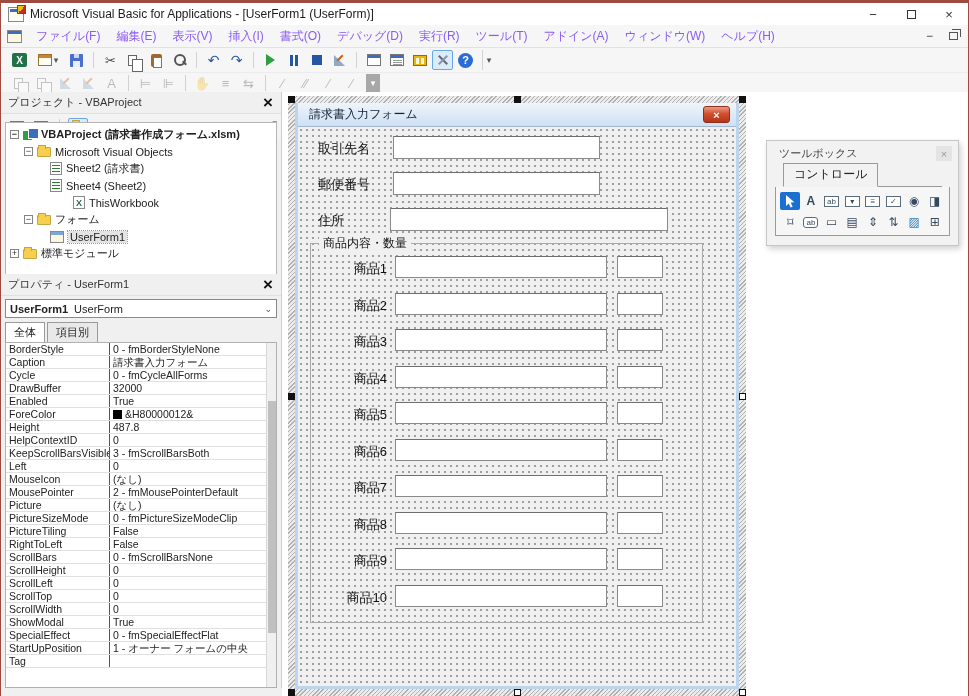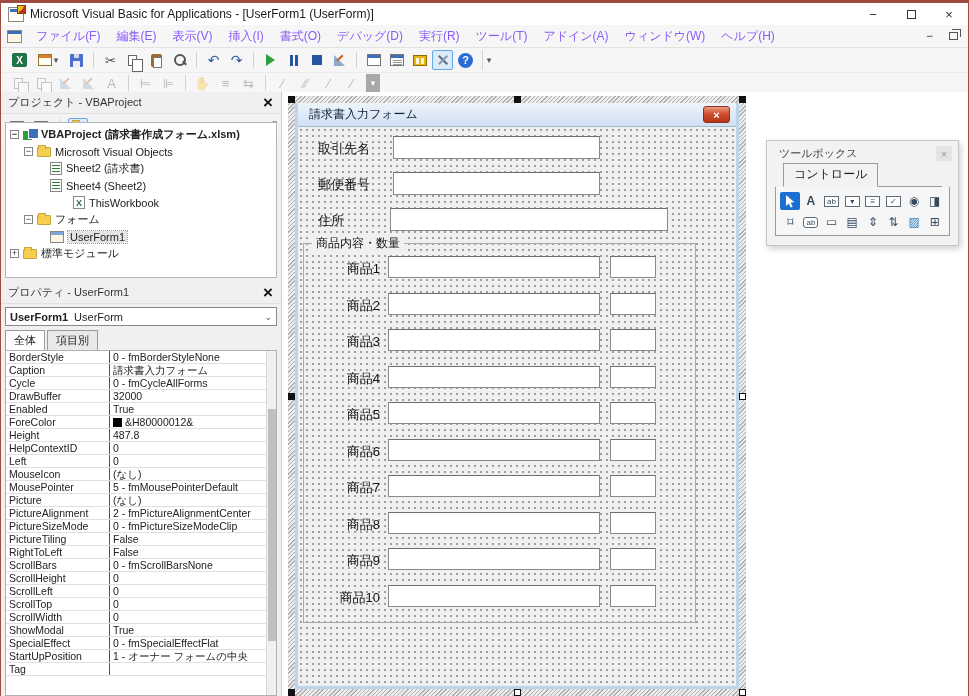--- a/index.html
+++ b/index.html
@@ -87,21 +87,21 @@
   .ico-vba { width:14px; height:13px; position:relative; }
   .ico-vba:before { content:""; position:absolute; left:0; top:3px; width:9px; height:9px; background:#2e9e3e; }
   .ico-vba:after { content:""; position:absolute; left:5px; top:0; width:9px; height:9px; background:#3b6fbd; border:1px solid #fff; }
   .ico-sheet { width:12px; height:13px; background:#fff; border:1px solid #888; position:relative; }
   .ico-sheet:after { content:""; position:absolute; left:1px; top:2px; width:8px; height:1px; background:#2e7d32; box-shadow:0 3px 0 #2e7d32, 0 6px 0 #2e7d32; }
   .ico-wb { width:12px; height:13px; background:#fff; border:1px solid #888; position:relative; }
   .ico-wb:after { content:"X"; position:absolute; left:2px; top:1px; font-size:9px; font-weight:bold; color:#217346; }
   .ico-uform { width:14px; height:12px; background:#fdf6e3; border:1px solid #888; position:relative; }
   .ico-uform:before { content:""; position:absolute; left:0; top:0; right:0; height:3px; background:#7da7d8; }
 
-  #propsPanel { top:282px; height:414px; }
+  #propsPanel { top:274px; height:414px; }
   .objcombo { margin:3px 4px 0 4px; height:19px; background:#fff; border:1px solid #8a8a8a; display:flex; align-items:center; padding:0 4px; font-size:11px; position:relative; }
   .objcombo b { margin-right:6px; }
   .objcombo .caret { position:absolute; right:4px; color:#555; font-size:9px; }
   .ptabs { display:flex; margin:4px 0 0 4px; height:20px; font-size:11px; }
   .ptab { padding:2px 8px 0 8px; border:1px solid #9a9a9a; background:#e9e9e9; margin-right:2px; border-bottom:none; }
   .ptab.on { background:#fff; position:relative; z-index:2; font-weight:normal; }
   .pgrid { position:absolute; left:4px; right:4px; top:68px; bottom:0; background:#fff; border:1px solid #b0b0b0; overflow:hidden; }
   .prow { height:13px; display:flex; border-bottom:1px solid #e0e0e0; font-size:10.5px; line-height:12px; }
   .pn { width:104px; border-right:1px solid #0f766e; padding-left:3px; overflow:hidden; white-space:nowrap; }
   .pv { flex:1; padding-left:3px; overflow:hidden; white-space:nowrap; display:flex; align-items:center; }
@@ -116,21 +116,21 @@
   .uform { position:absolute; left:7px; top:7px; right:7px; bottom:7px; background:#f0f0f0;
     border-left:3px solid #bcd4ee; border-right:3px solid #bcd4ee; border-bottom:3px solid #bcd4ee; }
   .ftitle { height:24px; background:linear-gradient(#eef4fb,#cfe0f3); border-bottom:1px solid #a3b8cf; display:flex; align-items:center; padding:0 6px 0 11px; font-size:12px; color:#123; }
   .fclose { margin-left:auto; width:27px; height:17px; border-radius:3px; border:1px solid #8d2f1c;
     background:linear-gradient(#eb9b82,#d1502f 45%,#b53518); color:#fff; font-weight:bold; font-size:11px;
     display:flex; align-items:center; justify-content:center; }
   .fclient { position:absolute; left:0; right:0; top:24px; bottom:0; background-color:#f0f0f0;
     background-image:radial-gradient(circle,#9c9c9c 0.7px,transparent 0.9px); background-size:6px 6px; overflow:hidden; }
   .flabel { position:absolute; font-size:13px; color:#111; }
   .tbx { position:absolute; background:#fff; border:1px solid #8a8a8a; border-top-color:#6f6f6f; }
-  .fframe { position:absolute; left:5px; top:116px; width:393px; height:380px; border:1px solid #a9a9a9; }
+  .fframe { position:absolute; left:12px; top:116px; width:393px; height:380px; border:1px solid #a9a9a9; }
   .flegend { position:absolute; top:-9px; left:8px; background:#f0f0f0; padding:0 4px; font-size:12px; color:#111; }
   .prodlabel { position:absolute; font-size:13px; color:#111; width:46px; text-align:right; }
   .handle { position:absolute; width:7px; height:7px; }
   .hb { background:#111; }
   .hw { background:#fff; border:1px solid #111; }
 
   
   .toolbox { position:absolute; left:484px; top:48px; width:193px; height:106px; background:#f2f2f2; border:1px solid #c6c6c6; box-shadow:2px 3px 6px rgba(0,0,0,.18); }
   .tb-title { height:25px; display:flex; align-items:center; padding:0 6px 0 12px; font-size:11px; color:#444; }
   .tb-close { margin-left:auto; width:16px; height:15px; background:#e4e4e4; color:#9a9a9a; font-size:11px; display:flex; align-items:center; justify-content:center; }
@@ -375,38 +375,38 @@
         </div>
       <div class="prow">
           <span class="pn">Height</span>
           <span class="pv">487.8</span>
         </div>
       <div class="prow">
           <span class="pn">HelpContextID</span>
           <span class="pv">0</span>
         </div>
       <div class="prow">
+          <span class="pn">KeepScrollBarsVisible</span>
+          <span class="pv">3 - fmScrollBarsBoth</span>
+        </div>
+      <div class="prow">
           <span class="pn">Left</span>
           <span class="pv">0</span>
         </div>
       <div class="prow">
           <span class="pn">MouseIcon</span>
           <span class="pv">(なし)</span>
         </div>
       <div class="prow">
           <span class="pn">MousePointer</span>
-          <span class="pv">5 - fmMousePointerDefault</span>
+          <span class="pv">2 - fmMousePointerDefault</span>
         </div>
       <div class="prow">
           <span class="pn">Picture</span>
           <span class="pv">(なし)</span>
-        </div>
-      <div class="prow">
-          <span class="pn">PictureAlignment</span>
-          <span class="pv">2 - fmPictureAlignmentCenter</span>
         </div>
       <div class="prow">
           <span class="pn">PictureSizeMode</span>
           <span class="pv">0 - fmPictureSizeModeClip</span>
         </div>
       <div class="prow">
           <span class="pn">PictureTiling</span>
           <span class="pv">False</span>
         </div>
       <div class="prow">

